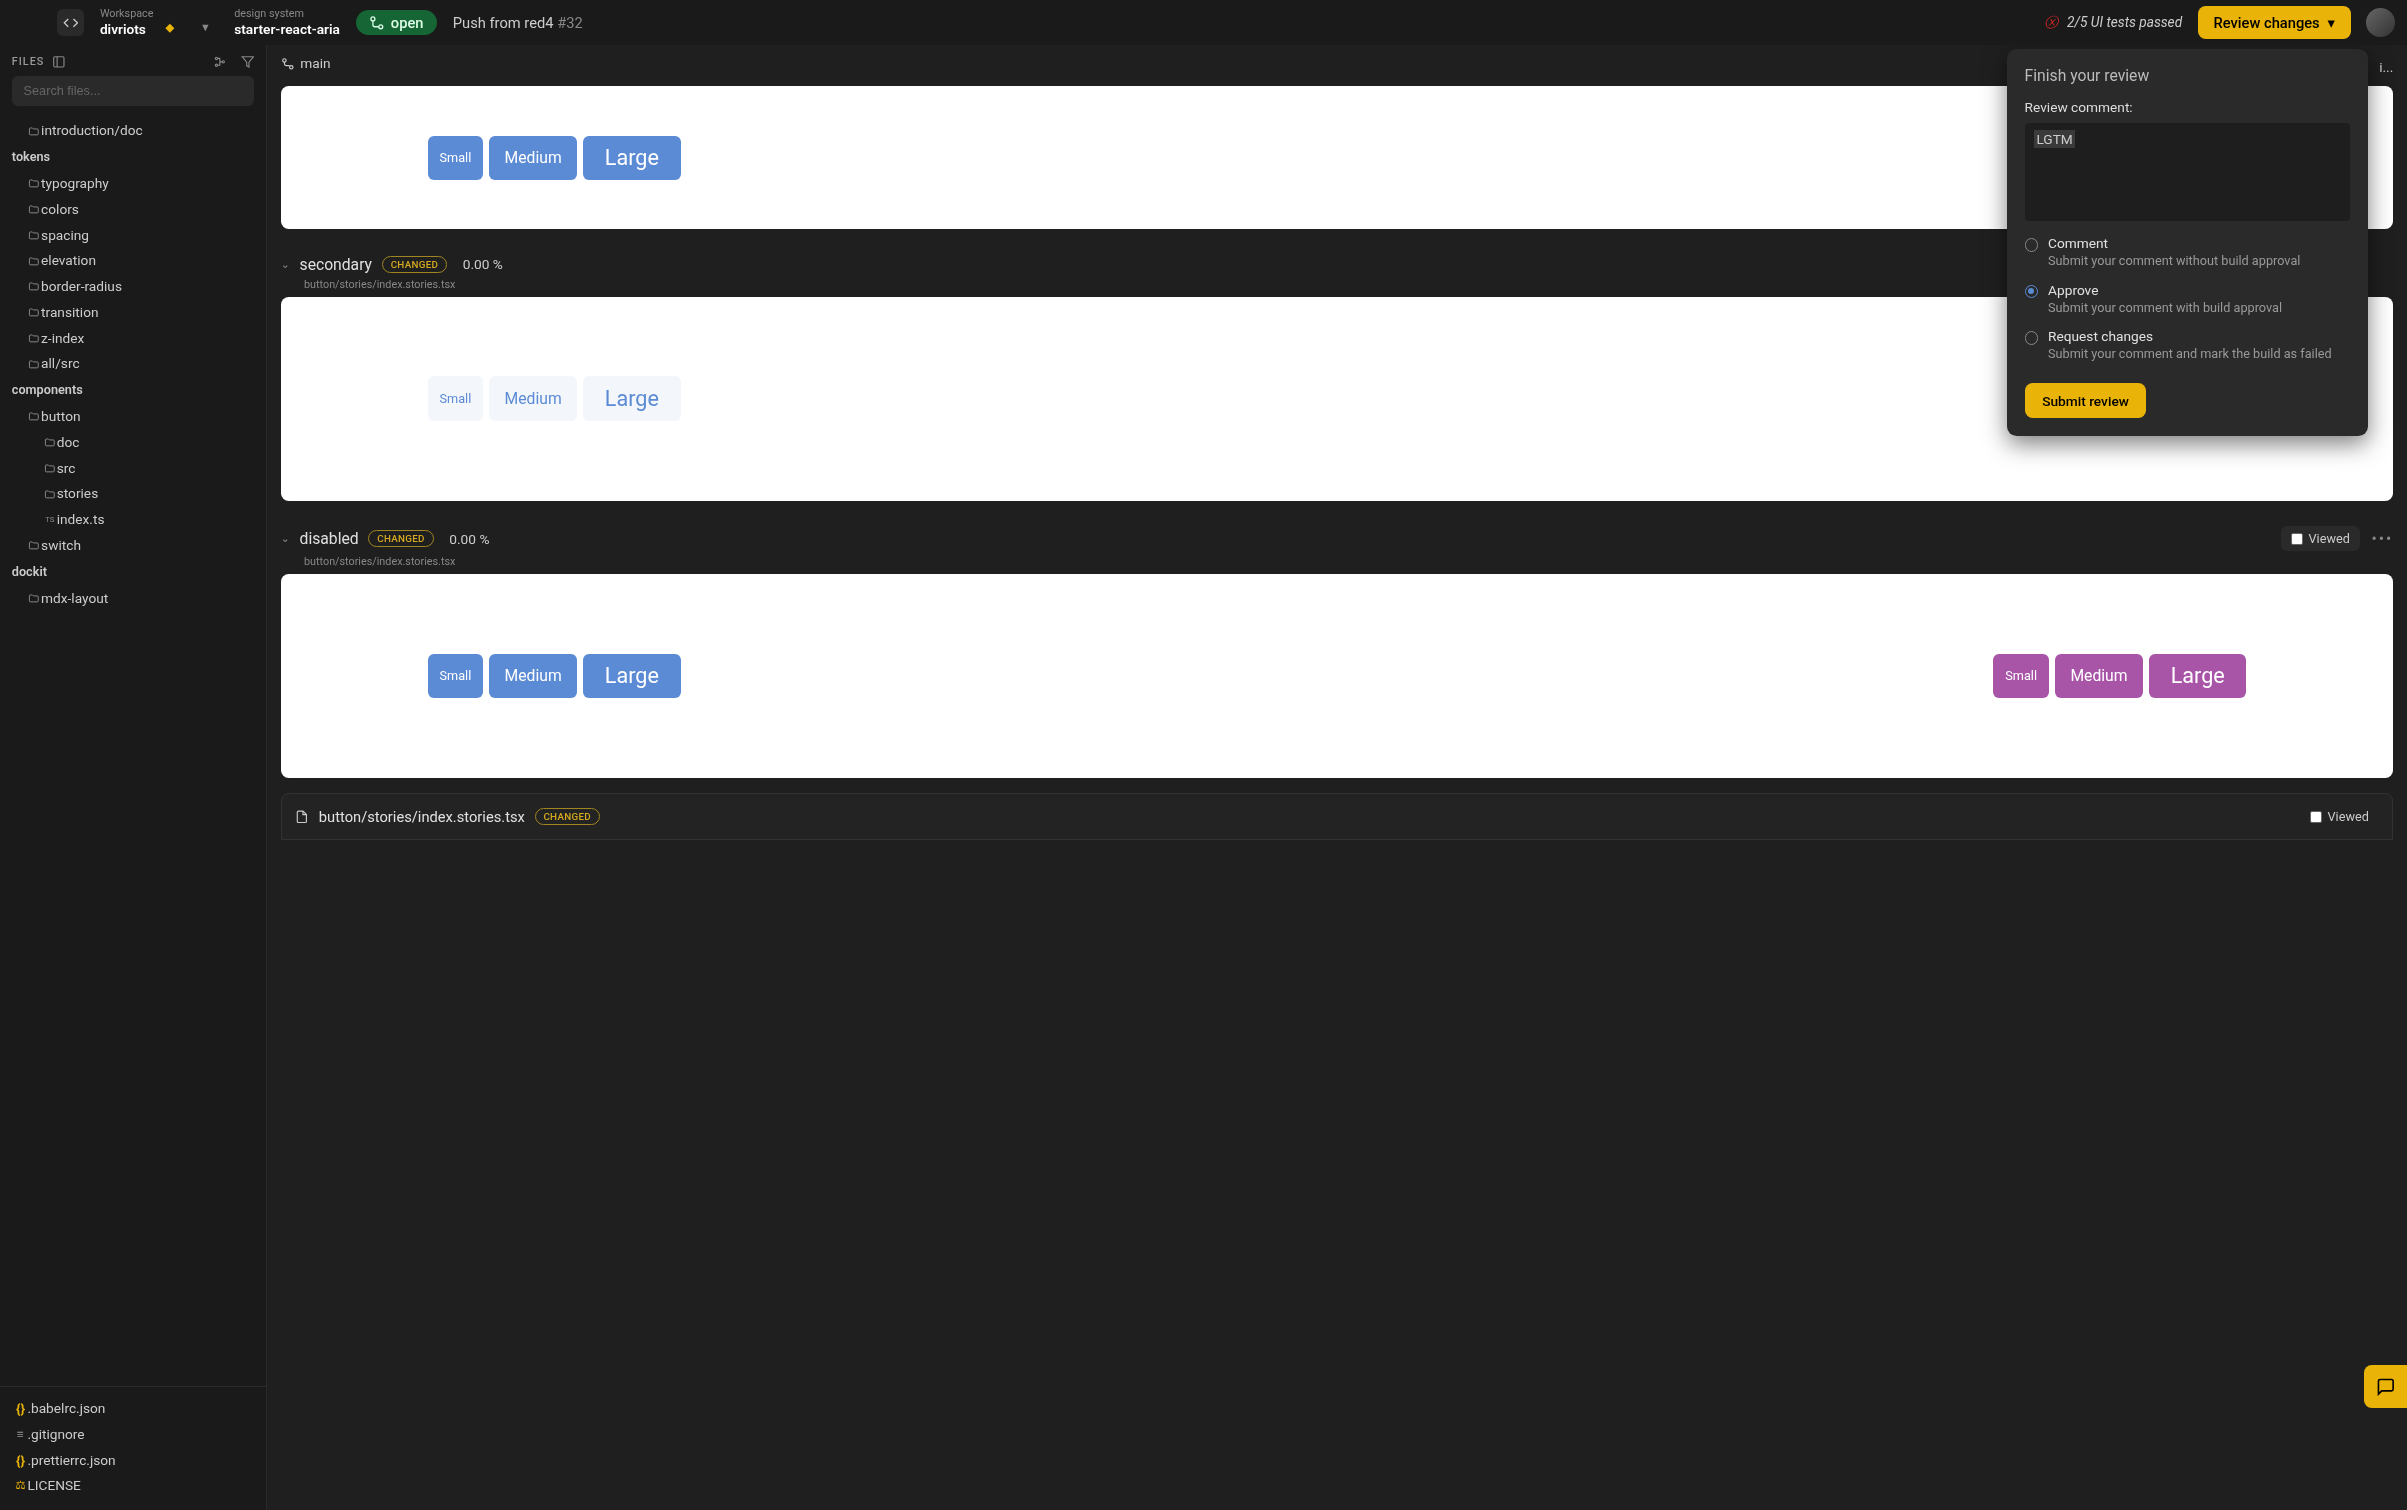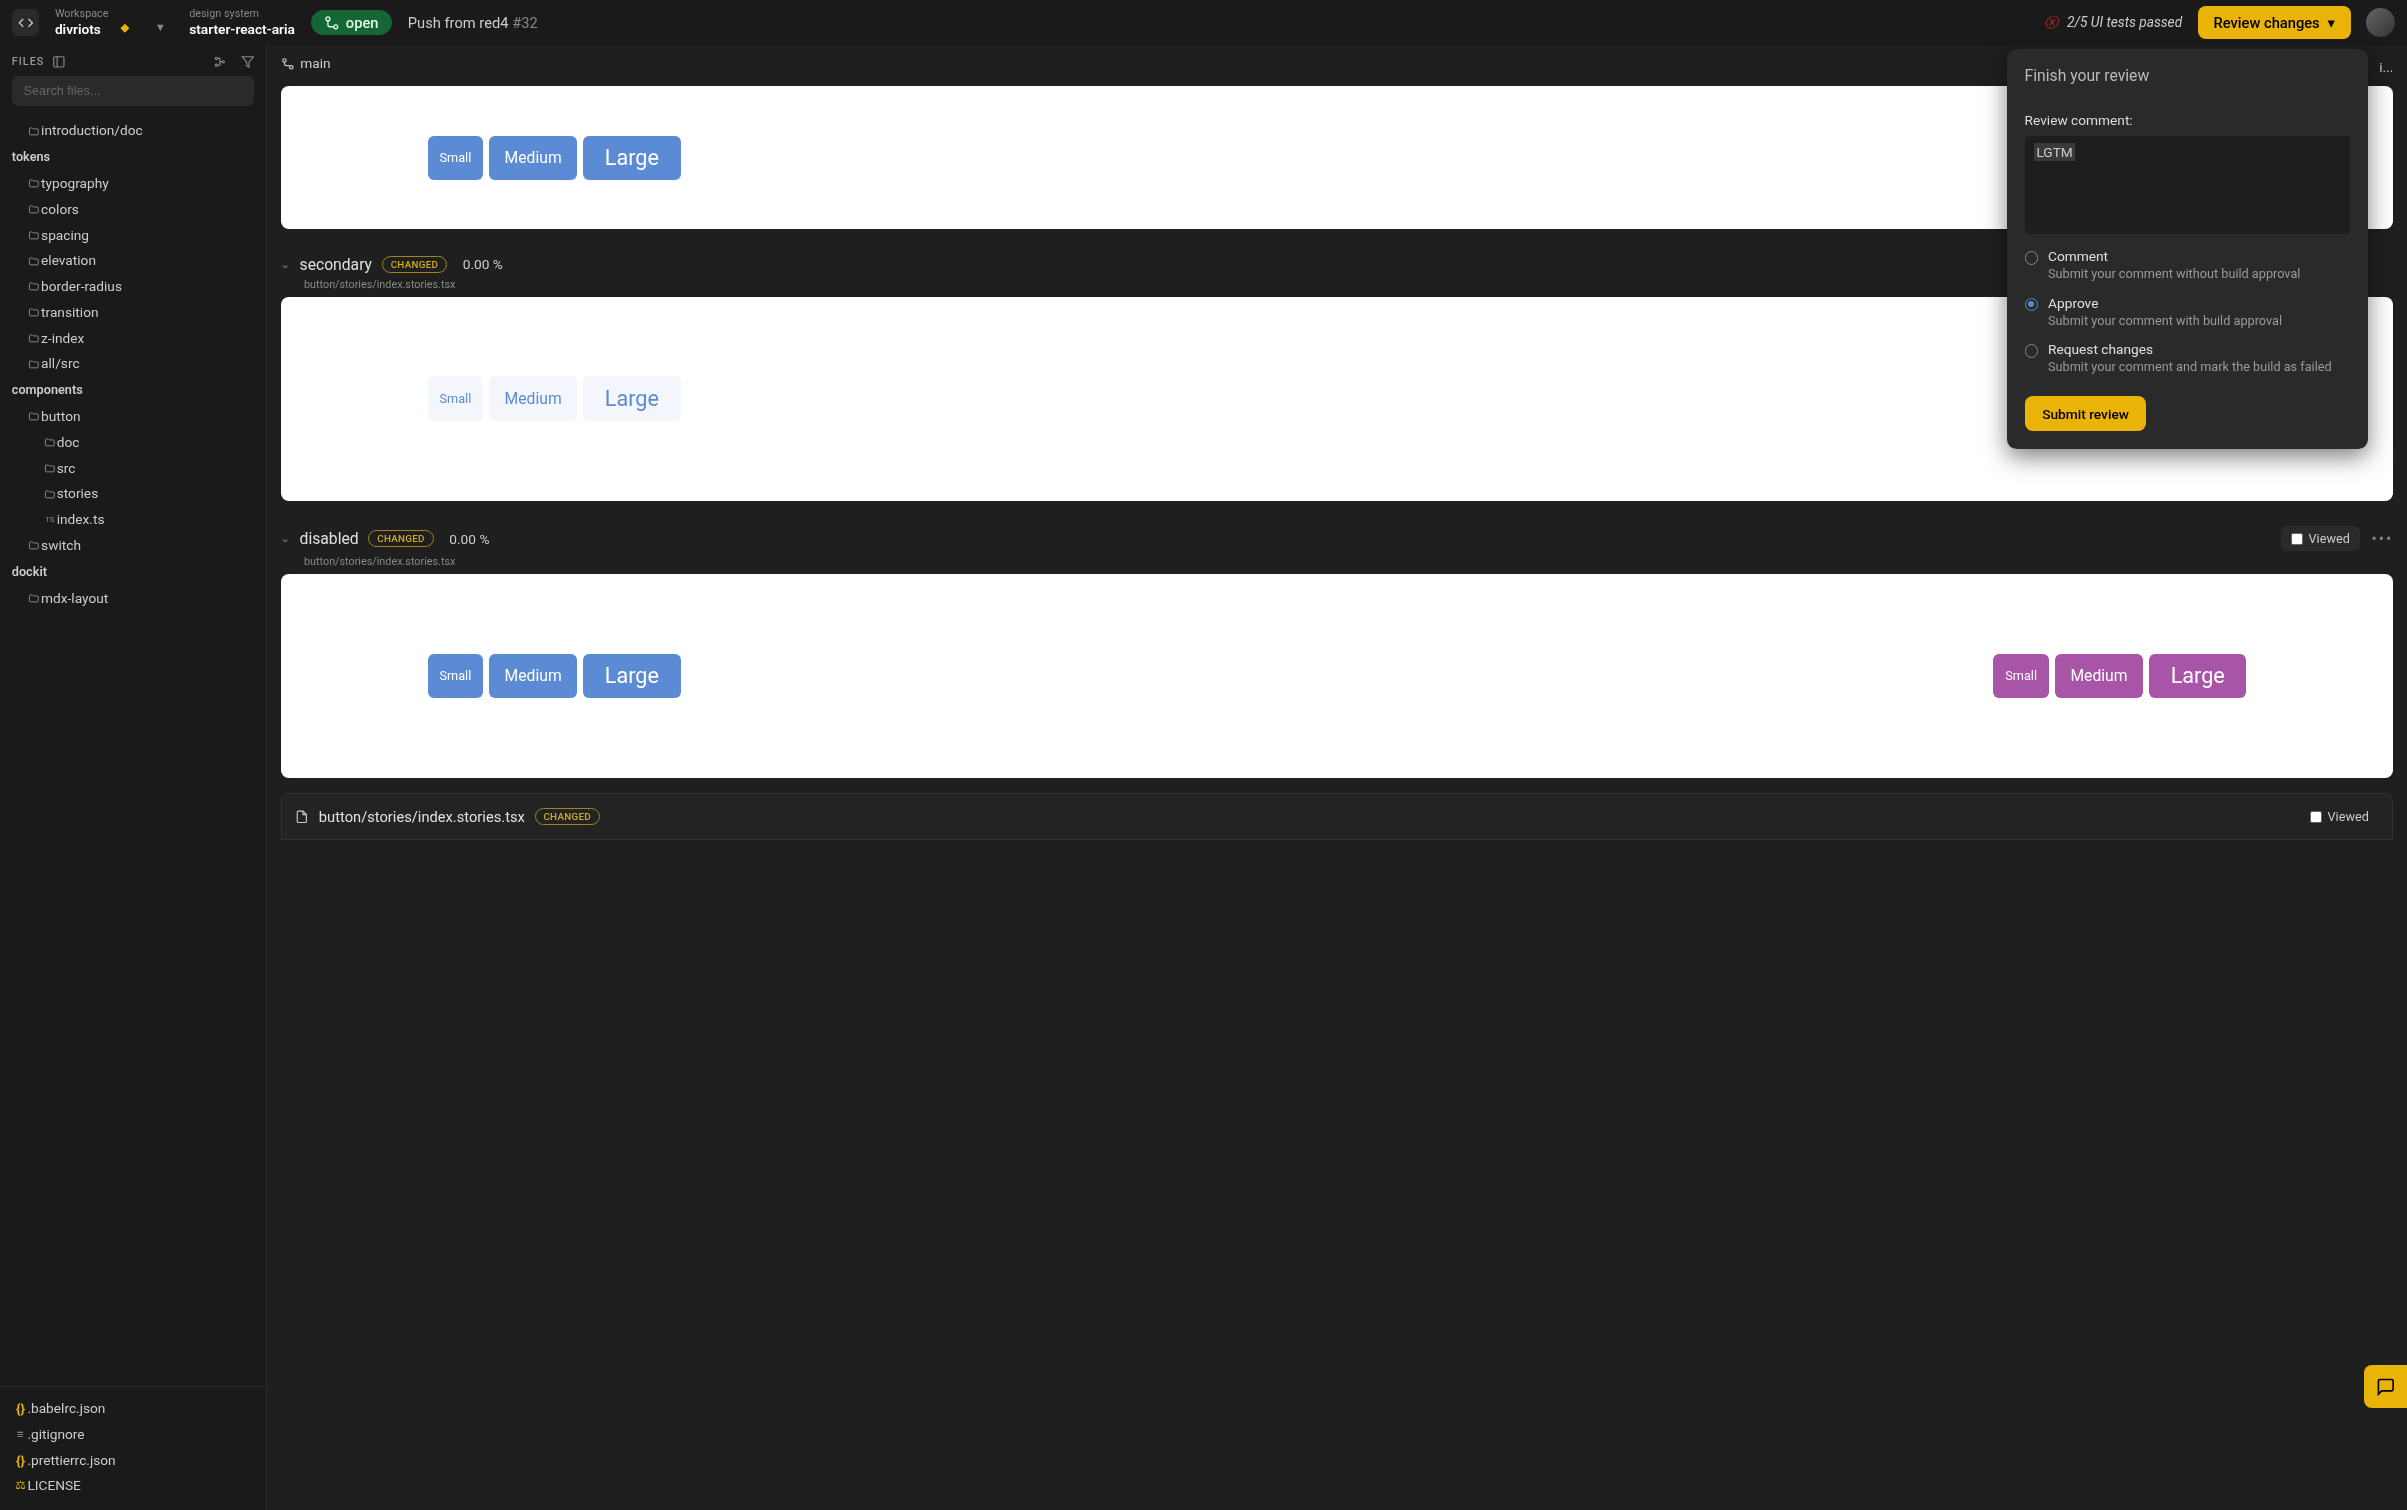--- a/index.html
+++ b/index.html
@@ -10,20 +10,21 @@
       overflow: hidden;
       font-size: 13.7px;
     }
     .topbar {
       height: 45px;
       display: flex;
       align-items: center;
       padding: 0 11.8px;
       gap: 15.7px;
       background: #1a1a1a;
+      margin-left: 45px;
     }
     .logo-box {
       width: 27.4px; height: 27.4px;
       background: #2a2a2a;
       border-radius: 5.9px;
       display: flex;
       align-items: center;
       justify-content: center;
     }
     .workspace-block { display: flex; flex-direction: column; line-height: 1.2; }
@@ -209,21 +210,21 @@
       position: absolute;
       top: 3.9px;
       right: 39px;
       width: 361px;
       background: #2a2a2a;
       border-radius: 9.8px;
       padding: 17.6px;
       box-shadow: 0 7.8px 23.5px rgba(0,0,0,0.5);
       z-index: 100;
     }
-    .popup-title { font-size: 15.7px; color: #bbb; margin-bottom: 27px; }
+    .popup-title { font-size: 15.7px; color: #bbb; margin-bottom: 14px; }
     .popup-label { font-size: 13.7px; color: #ddd; margin-bottom: 7.8px; }
     .popup-textarea {
       width: 100%;
       min-height: 98px;
       background: #1e1e1e;
       border: none;
       border-radius: 3.9px;
       padding: 7.8px 9.8px;
       color: #ccc;
       font-size: 13.7px;

